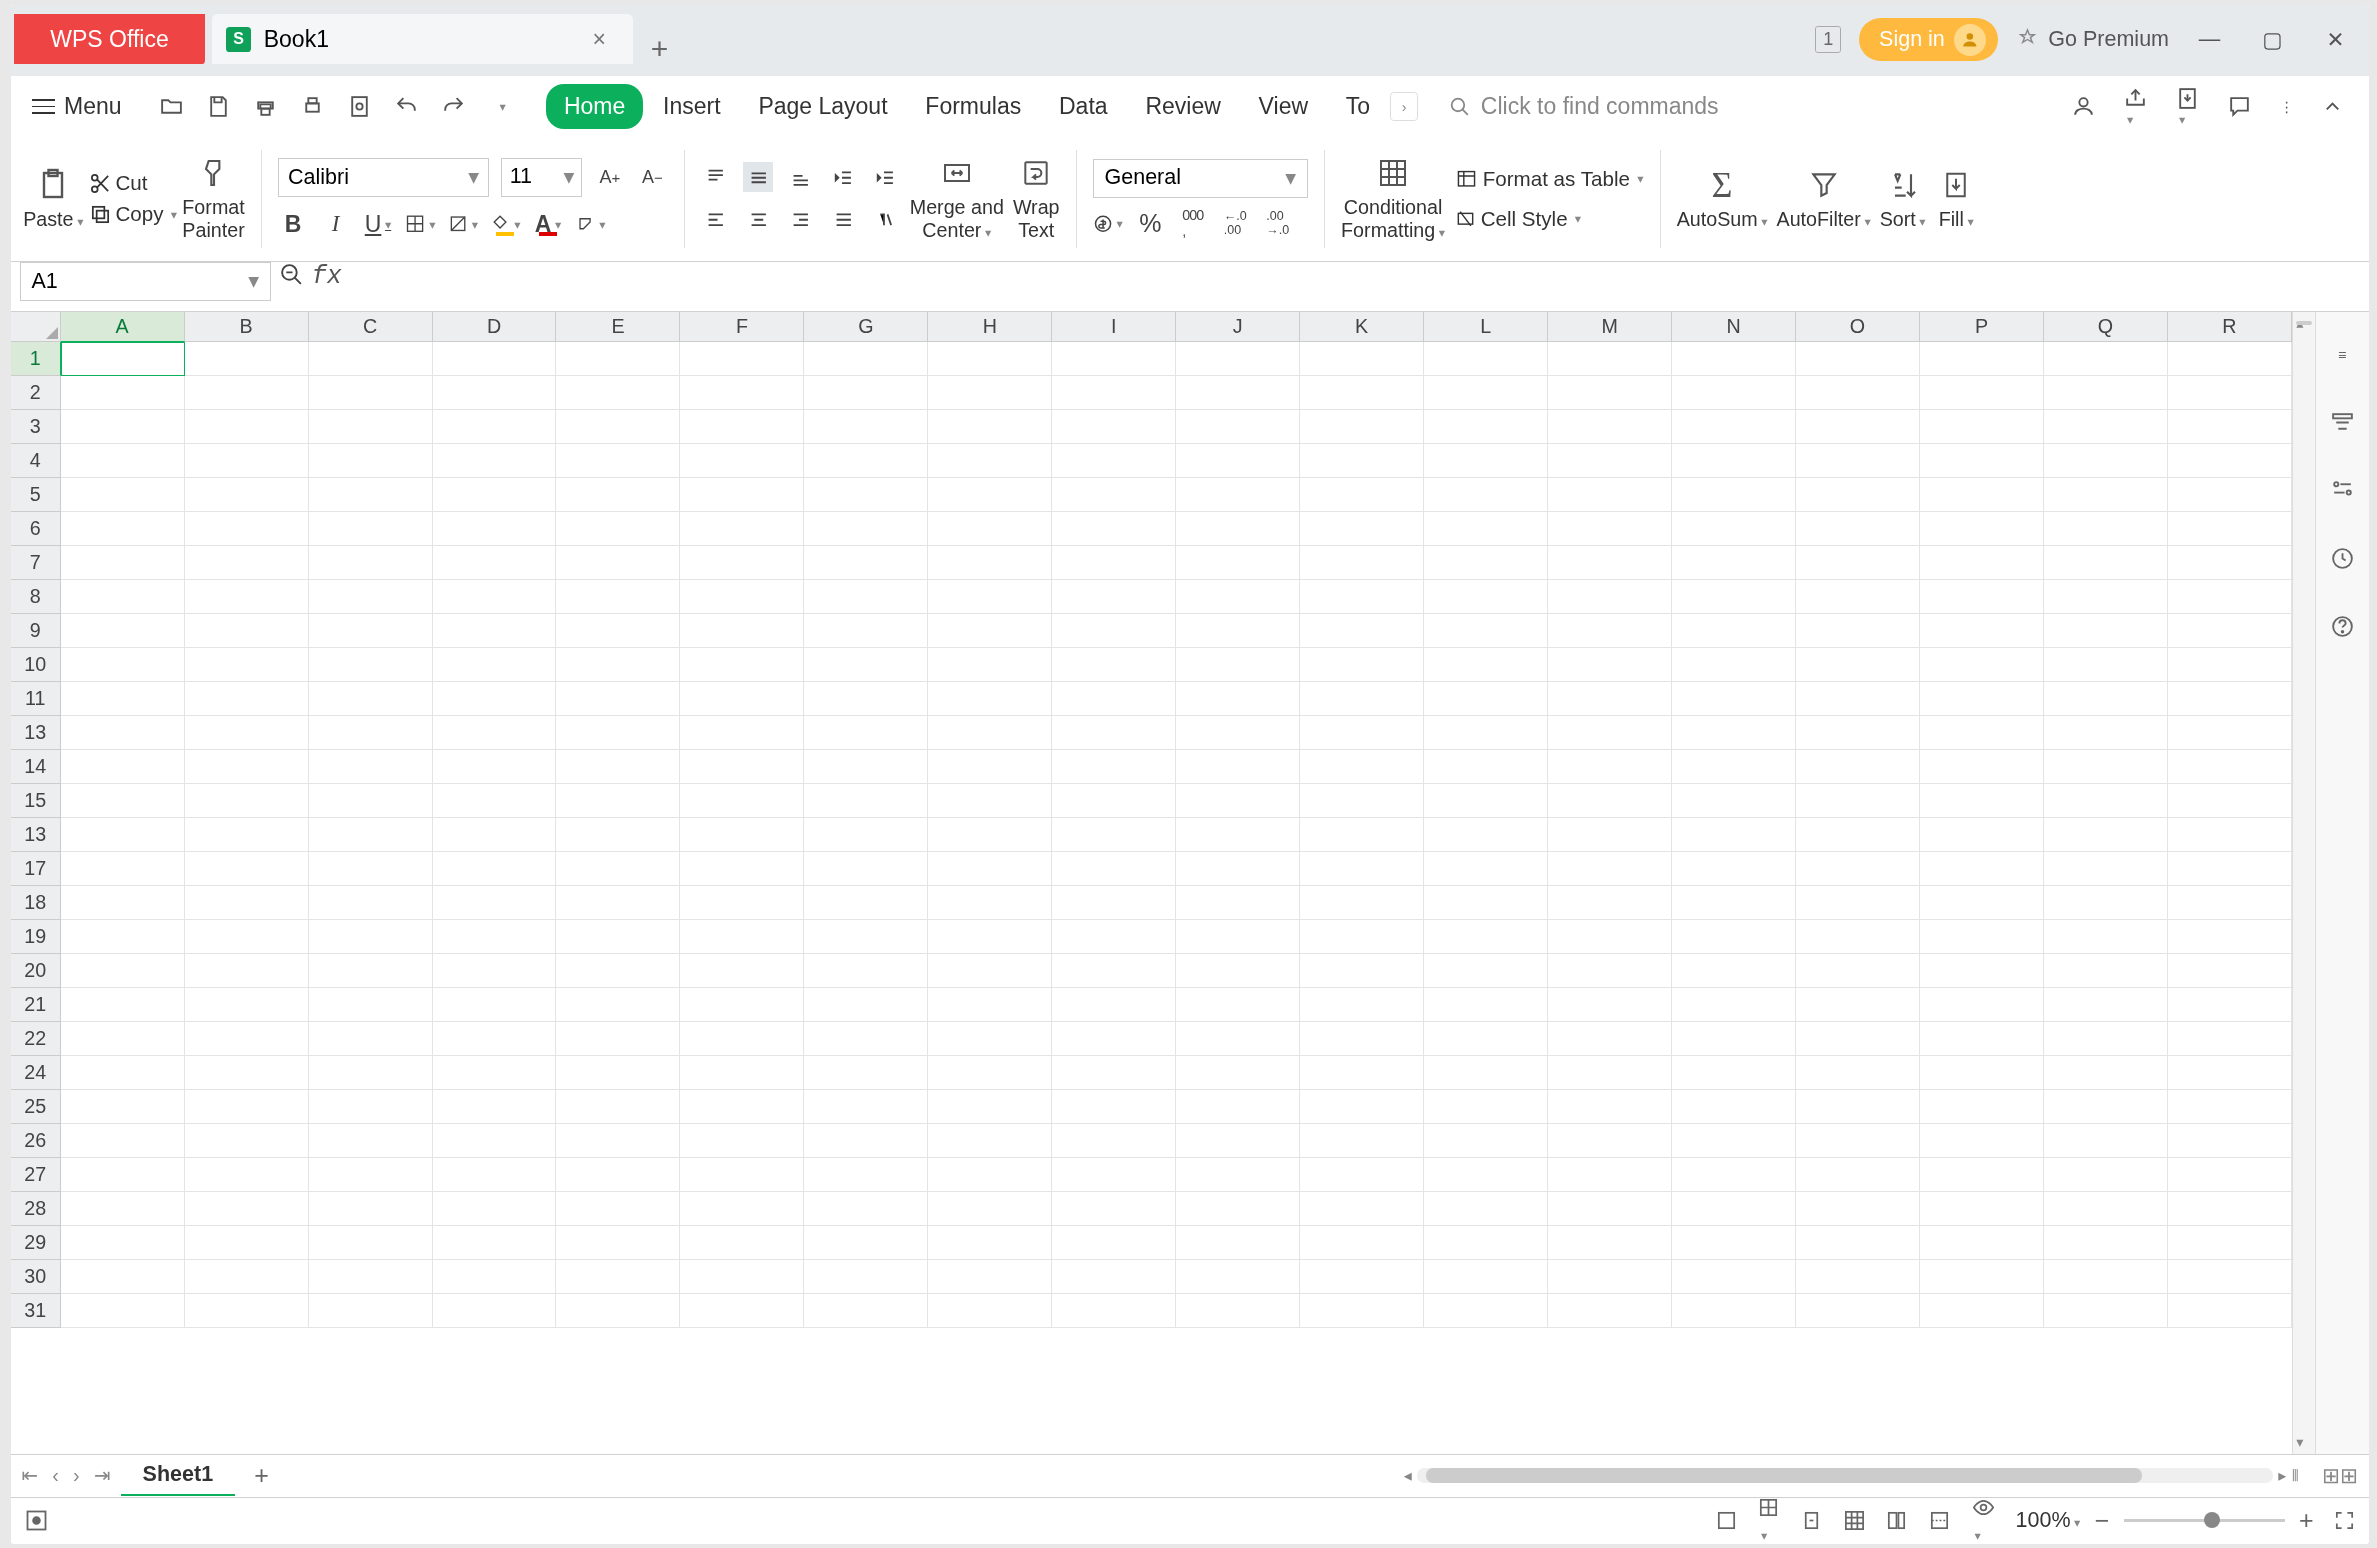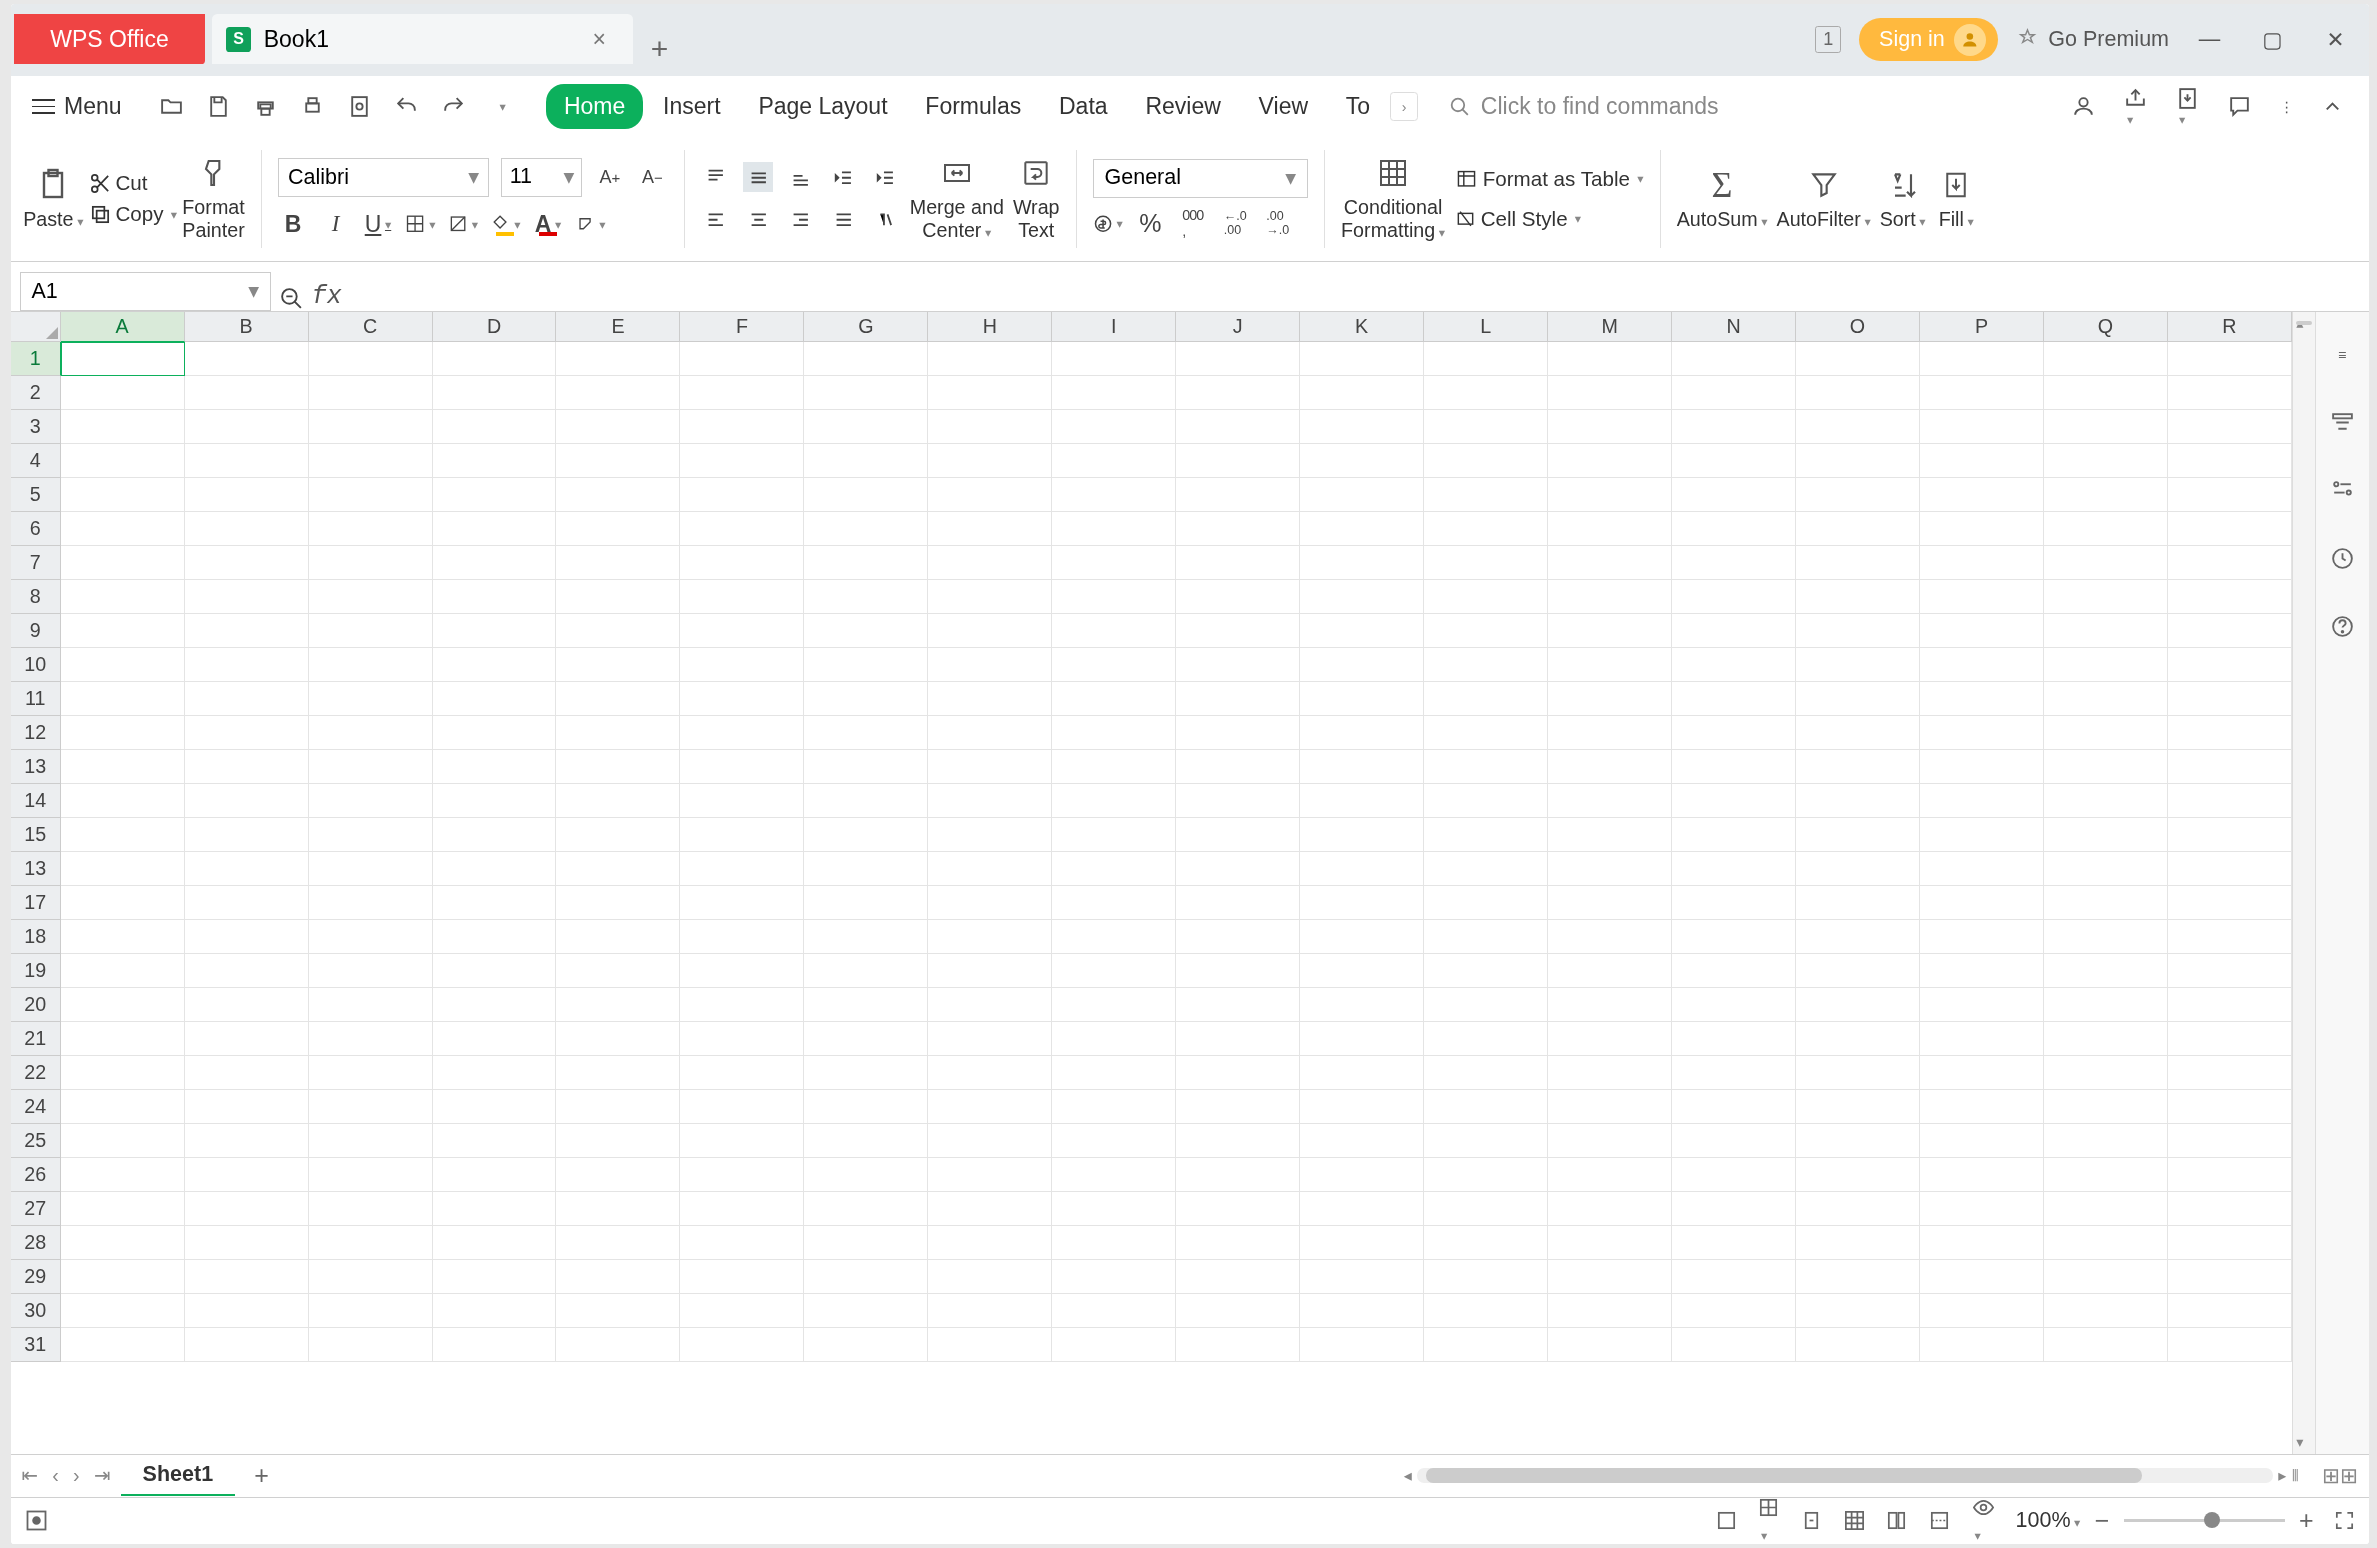--- a/index.html
+++ b/index.html
@@ -47,21 +47,21 @@
 .riconbtn .lbl { font-size:19.7px; color:#333; line-height:1.2; text-align:center;}
 .divider { width: 0.9px; height: 98px; background: #e0e0e0; margin: 0 7.2px;}
 .font-select { border: 0.9px solid #ccc; padding: 5.4px 9px; font-size: 21.5px; width: 211px; display: flex; justify-content: space-between; align-items: center; cursor: pointer;}
 .size-select { border: 0.9px solid #ccc; padding: 5.4px 7.2px; font-size: 21.5px; width: 81px; display:flex; justify-content:space-between; cursor:pointer;}
 .btnrow { display:flex; gap:12.5px; align-items:center;}
 .sq { width:30px; height:30px; display:flex; align-items:center; justify-content:center; cursor:pointer; color:#444; font-size:23px;}
 .numfmt { border:0.9px solid #ccc; padding:5.4px 10.7px; font-size:21.5px; width:215px; display:flex; justify-content:space-between; cursor:pointer;}
 .dd::after { content:"▾"; font-size:12.5px; color:#888; margin-left:3.6px;}
 
 
-.formulabar { height: 50px; background: #fff; border-bottom: 0.9px solid #d0d0d0; display: flex; align-items: flex-end; padding: 0 9px; gap: 8px;}
+.formulabar { height: 50px; background: #fff; border-bottom: 0.9px solid #d0d0d0; display: flex; align-items: flex-start; padding: 0 9px; gap: 8px;}
 .namebox { border: 0.9px solid #ccc; width: 251px; height: 39px; display: flex; align-items: center; padding: 0 10.7px; font-size: 21.5px; justify-content: space-between; cursor: text;}
 .fx { font-family: Liberation Mono, monospace; font-style: italic; font-size: 25px; color: #555;}
 .formulainput { flex: 1; height: 39px; border: none; font-size: 21.5px; padding: 0 7.2px;}
 
 
 .gridwrap { flex: 1; display: flex; overflow: hidden; }
 .grid { flex: 1; overflow: hidden; position: relative; background: #fff; }
 .colhdr-row { display: flex; position: sticky; top: 0; background: #f0f2f4;}
 .corner { width: 50px; height: 30px; background: #eceef0; border-right: 0.9px solid #ccc; border-bottom: 0.9px solid #ccc; display:flex; align-items:flex-end; justify-content:flex-end; padding:1.8px;}
 .corner::before { content:""; border-style:solid; border-width:0 0 12.5px 12.5px; border-color: transparent transparent #aaa transparent;}
@@ -759,41 +759,20 @@
             <div class="cell"></div>
             <div class="cell"></div>
             <div class="cell"></div>
             <div class="cell"></div>
             <div class="cell"></div>
             <div class="cell"></div>
             <div class="cell"></div>
             <div class="cell"></div>
           </div>
           <div class="row">
-            <div class="rowhdr">12</div>
-            <div class="cell"></div>
-            <div class="cell"></div>
-            <div class="cell"></div>
-            <div class="cell"></div>
-            <div class="cell"></div>
-            <div class="cell"></div>
-            <div class="cell"></div>
-            <div class="cell"></div>
-            <div class="cell"></div>
-            <div class="cell"></div>
-            <div class="cell"></div>
-            <div class="cell"></div>
-            <div class="cell"></div>
-            <div class="cell"></div>
-            <div class="cell"></div>
-            <div class="cell"></div>
-            <div class="cell"></div>
-            <div class="cell"></div>
-          </div>
-          <div class="row">
             <div class="rowhdr">13</div>
             <div class="cell"></div>
             <div class="cell"></div>
             <div class="cell"></div>
             <div class="cell"></div>
             <div class="cell"></div>
             <div class="cell"></div>
             <div class="cell"></div>
             <div class="cell"></div>
             <div class="cell"></div>

